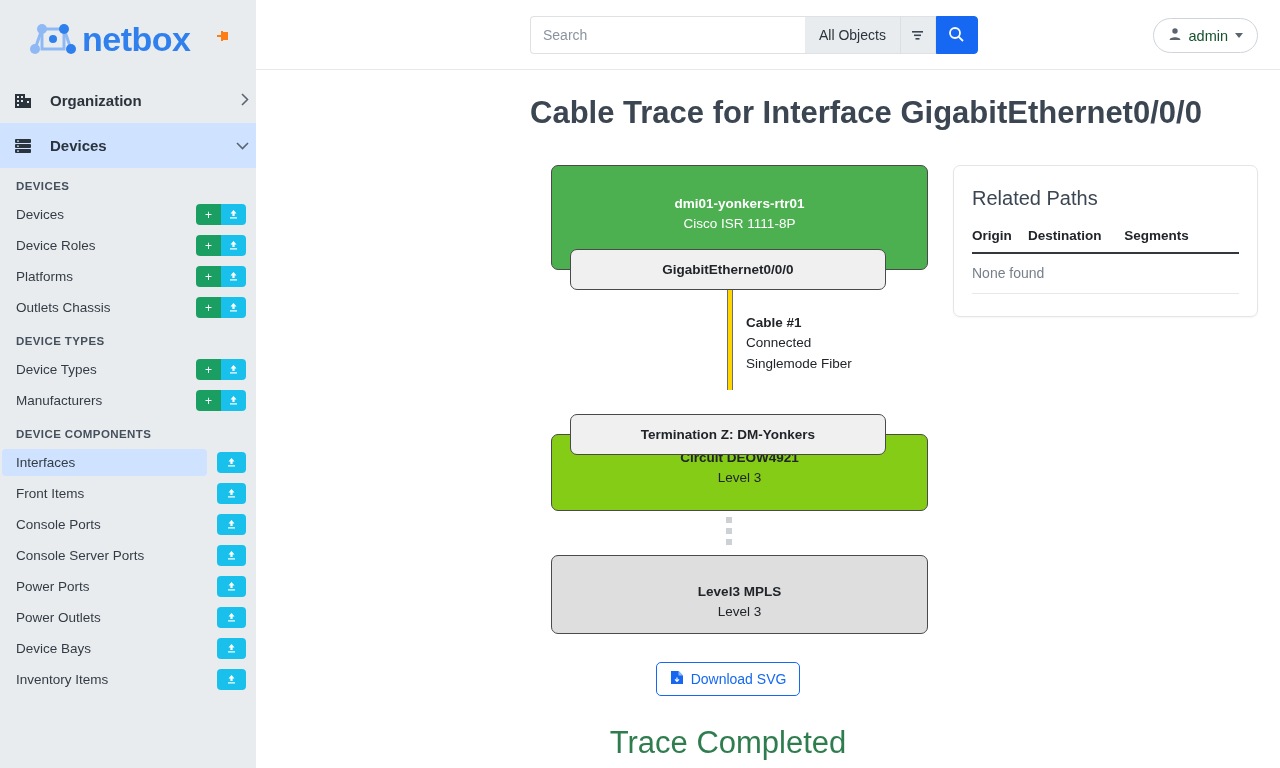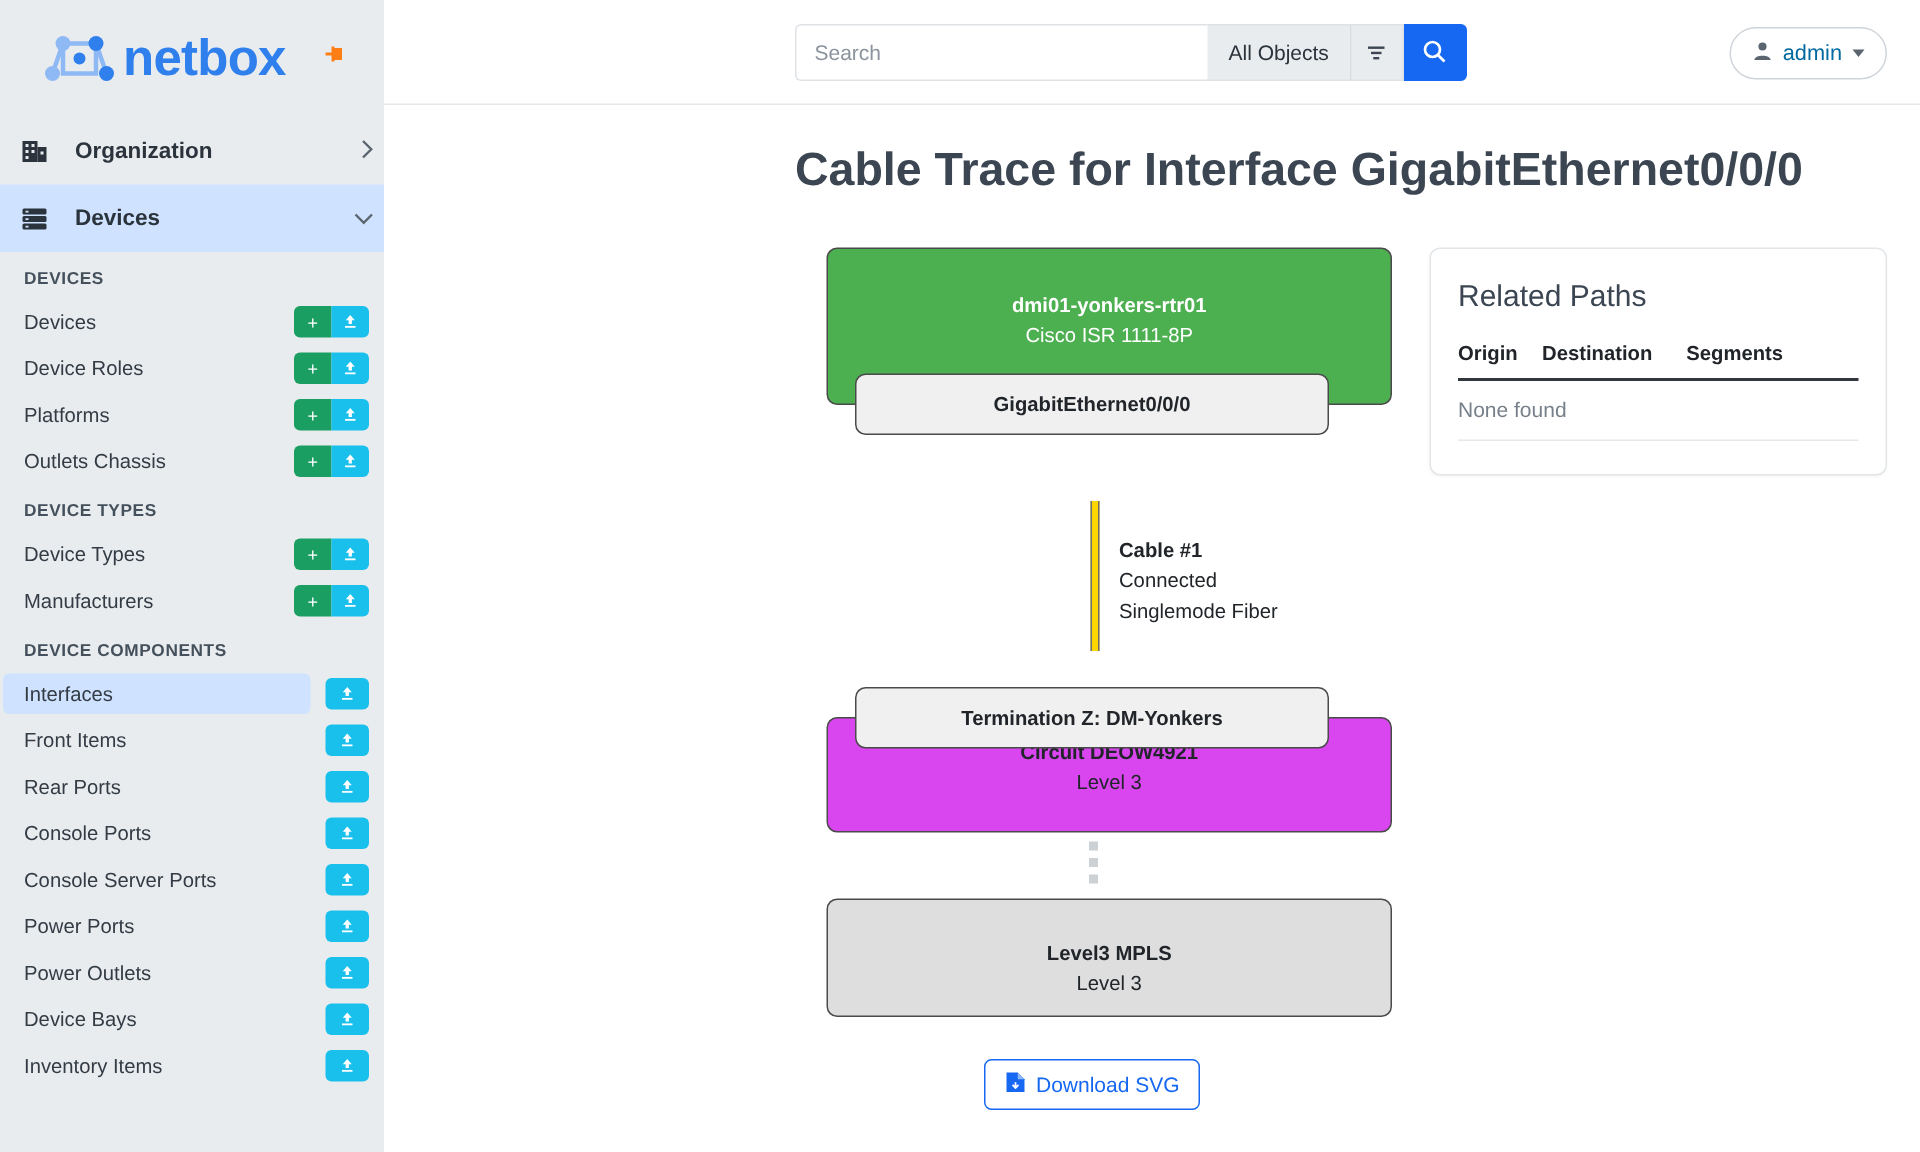--- a/index.html
+++ b/index.html
@@ -110,21 +110,21 @@
     display: flex; align-items: center; justify-content: center;
     cursor: pointer; border: 1px solid #1668f2;
   }
   .user-btn {
     position: absolute; right: 22px; top: 18px;
     height: 35px; min-width: 103px;
     border: 1px solid #ced4da; border-radius: 18px;
     background: #fff;
     display: flex; align-items: center; justify-content: center;
     gap: 7px; padding: 0 14px; cursor: pointer;
-    font-size: 14.5px; color: #0369a1;
+    font-size: 14.5px; color: #14532d;
   }
   .caret { width: 0; height: 0; border-left: 4.5px solid transparent;
            border-right: 4.5px solid transparent; border-top: 5px solid #5a6570; }
 
   .page-title {
     font-size: 31px; font-weight: 700; color: #3b4652;
     padding: 24px 0 0 274px; line-height: 1.2;
   }
 
   .content { display: flex; padding: 34px 22px 0 272px; }
@@ -142,32 +142,32 @@
     background: #4caf50; height: 105px; color: #fff;
     padding-top: 28px;
   }
   .node-term {
     background: #f0f0f0; color: #212529;
     height: 41px; width: 316px; margin: 0 auto;
     display: flex; align-items: center; justify-content: center;
     position: relative; z-index: 3;
   }
   .node-circuit {
-    background: #d946ef; color: #212529;
+    background: #84cc16; color: #212529;
     height: 77px; padding-top: 13px;
     position: relative; z-index: 1;
   }
   .node-provider {
     background: #dedede; color: #212529;
     height: 79px; padding-top: 26px;
   }
 
   .overlap-up { margin-top: -21px; }
 
-  .cable-sec { height: 124px; position: relative; margin-top: 44px; }
+  .cable-sec { height: 124px; position: relative; }
   .cable-line {
     position: absolute; left: 199px; top: 0; width: 6px; height: 100px;
     background: #ffd600; border-left: 1px solid #6e6e6e; border-right: 1px solid #6e6e6e;
   }
   .cable-label { position: absolute; left: 218px; top: 23px; text-align: left; }
   .cable-label .cl1 { font-size: 13.5px; font-weight: 700; color: #212529; line-height: 1.5; }
   .cable-label .cl2 { font-size: 13.5px; color: #212529; line-height: 1.5; }
 
   .dots-sec { height: 44px; position: relative; }
   .dots-sec .dot {
@@ -357,31 +357,20 @@
         <span class="btn-imp solo">
           <svg width="11" height="11" viewBox="0 0 11 11">
               <path d="M5.5 1 L8.5 4.5 L6.6 4.5 L6.6 7 L4.4 7 L4.4 4.5 L2.5 4.5 Z" fill="#fff"></path>
               <rect x="2" y="8.3" width="7" height="1.2" fill="#fff"></rect>
             </svg>
         </span>
       </span>
     </div>
     <div class="nav-item">
       <span class="ilabel">Front Items</span>
-      <span class="btns">
-        <span class="btn-imp solo">
-          <svg width="11" height="11" viewBox="0 0 11 11">
-              <path d="M5.5 1 L8.5 4.5 L6.6 4.5 L6.6 7 L4.4 7 L4.4 4.5 L2.5 4.5 Z" fill="#fff"></path>
-              <rect x="2" y="8.3" width="7" height="1.2" fill="#fff"></rect>
-            </svg>
-        </span>
-      </span>
-    </div>
-    <div class="nav-item">
-      <span class="ilabel">Rear Ports</span>
       <span class="btns">
         <span class="btn-imp solo">
           <svg width="11" height="11" viewBox="0 0 11 11">
               <path d="M5.5 1 L8.5 4.5 L6.6 4.5 L6.6 7 L4.4 7 L4.4 4.5 L2.5 4.5 Z" fill="#fff"></path>
               <rect x="2" y="8.3" width="7" height="1.2" fill="#fff"></rect>
             </svg>
         </span>
       </span>
     </div>
     <div class="nav-item">

